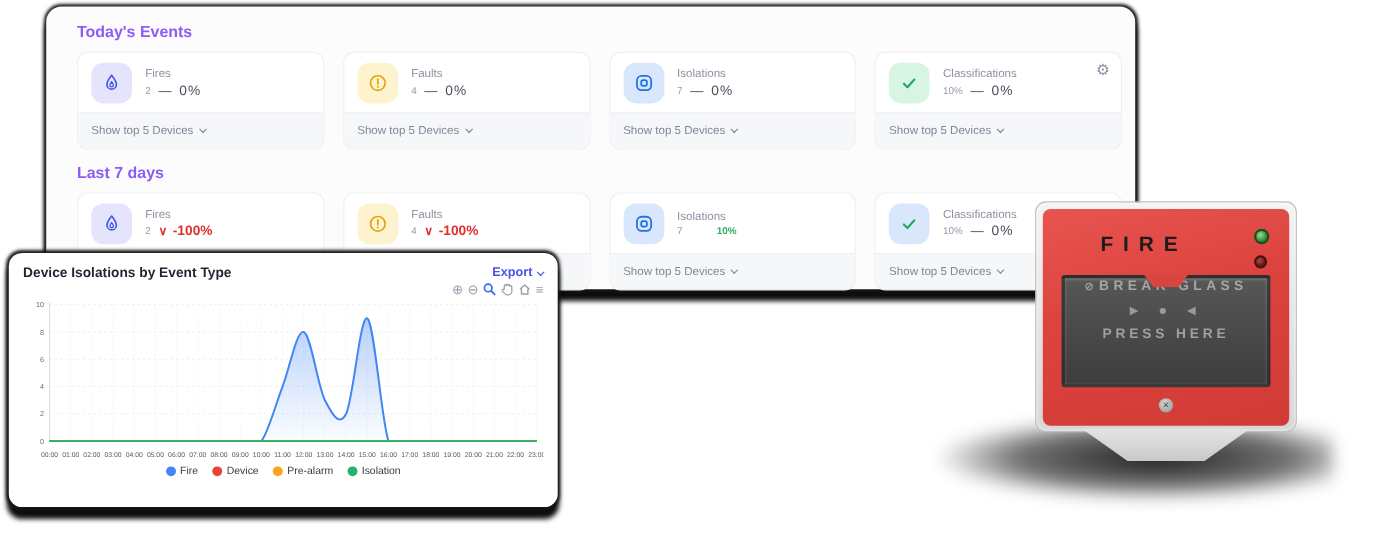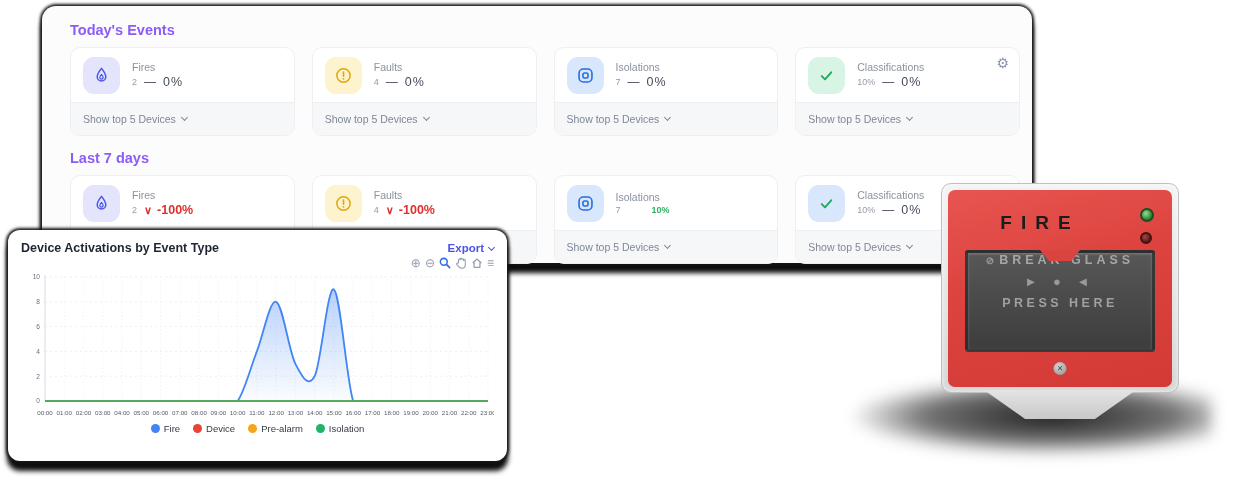--- a/index.html
+++ b/index.html
@@ -291,21 +291,21 @@
         <div class="card-bottom">
           <span class="card-bottom-label">Show top 5 Devices</span>
           <span class="chev"></span>
         </div>
       </div>
     </div>
   </div>
 
   <div class="panel chart-panel">
     <div class="chart-header">
-      <div class="chart-title">Device Activations by Event Type</div>
+      <div class="chart-title">Device Isolations by Event Type</div>
       <div class="export-btn">
         <span>Export</span>
         <span class="chev-blue"></span>
       </div>
     </div>
     <div class="modebar">
       <span class="mb-ico">⊕</span>
       <span class="mb-ico">⊖</span>
       <span class="mb-ico">
         <svg width="12" height="12" viewBox="0 0 14 14">

